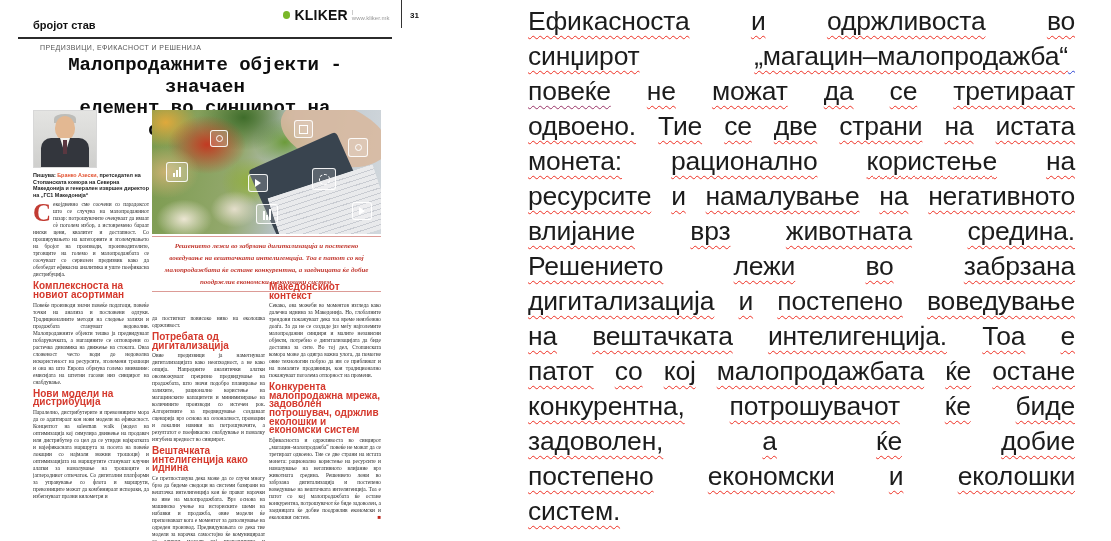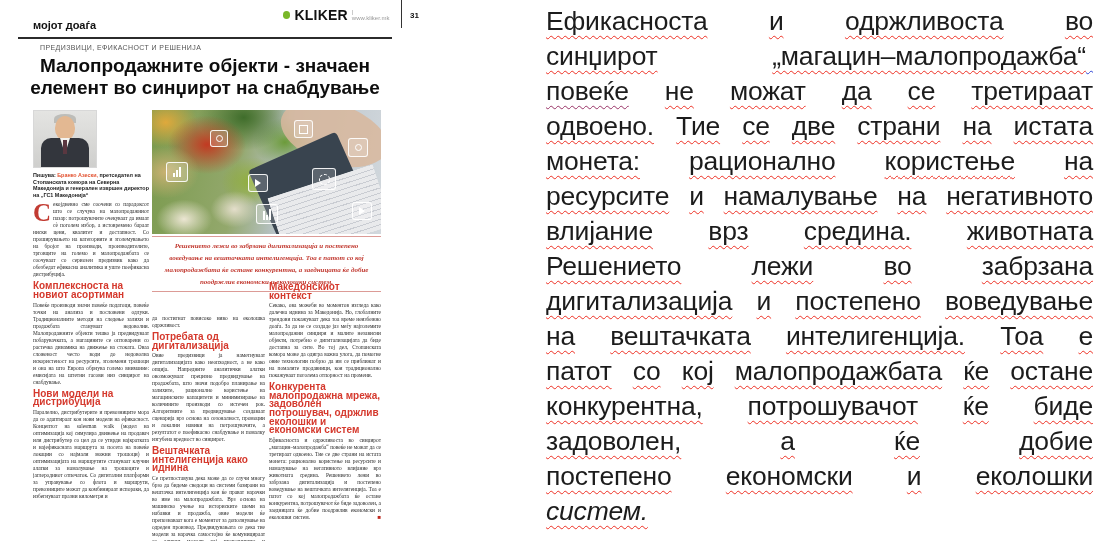--- a/index.html
+++ b/index.html
@@ -13,21 +13,21 @@
   .masthead{position:absolute;left:283px;top:0;height:30px;display:flex;align-items:center;gap:4px;}
   .logo-dot{width:8px;height:8px;border-radius:50%;background:var(--masthead_green);}
   .brand{font-weight:bold;font-size:14px;color:#111;letter-spacing:.2px;}
   .site{font-size:6px;color:#999;}
   .mh-divider{width:1px;height:28px;background:#333;margin:0 4px 0 7px;align-self:flex-start;}
   .pageno{font-weight:bold;font-size:8px;color:#111;}
   .section-label{position:absolute;left:33px;top:19px;font-weight:bold;font-size:11px;color:#111;}
   .top-rule{position:absolute;left:18px;top:37px;width:374px;height:2px;background:#2b2b2b;}
   .kicker{position:absolute;left:40px;top:44px;font-size:7px;color:#555;letter-spacing:.4px;}
   .headline{position:absolute;left:28px;top:55px;width:354px;text-align:center;
-    font-weight:800;font-size:19px;line-height:21.5px;color:#0d0d0d;}
+    font-weight:800;font-size:19px;line-height:21.5px;color:#0d0d0d;font-family:Liberation Mono, monospace;}
   
   .col{position:absolute;font-family:"Liberation Serif",serif;color:#2a2a2a;}
   #col1{left:33px;top:110px;width:116px;height:431px;overflow:hidden;}
   #col2{left:152px;top:279px;width:113px;height:262px;overflow:hidden;margin-top:36px;}
   #col3{left:269px;top:279px;width:112px;height:262px;overflow:hidden;}
   .author-photo{width:62px;height:56px;background:linear-gradient(#e4e4e2,#cfcfcd);position:relative;overflow:hidden;border:1px solid #d8d8d8;}
   .ap-head{position:absolute;left:21px;top:5px;width:20px;height:24px;border-radius:50% 50% 46% 46%;background:#e3b892;}
   .ap-hair{position:absolute;left:20px;top:3px;width:22px;height:9px;border-radius:50% 50% 0 0;background:#bdbdb9;}
   .ap-body{position:absolute;left:7px;top:27px;width:48px;height:29px;border-radius:10px 10px 0 0;background:#33363d;}
   .ap-shirt{position:absolute;left:26px;top:27px;width:10px;height:16px;background:#f4f3ef;clip-path:polygon(0 0,100% 0,50% 100%);}
@@ -63,44 +63,44 @@
   .ov-dot{width:5px;height:5px;border:1px solid #fff;border-radius:50%;}
   .ov-tri{width:0;height:0;border-left:6px solid #fff;border-top:4px solid transparent;border-bottom:4px solid transparent;}
   .ov-ring{width:9px;height:9px;border:1.5px dashed #fff;border-radius:50%;}
   .ov-sq{width:7px;height:7px;border:1px solid #fff;}
   
   .photo-caption{position:absolute;left:152px;top:236px;width:229px;box-sizing:border-box;
     border-top:1px solid #dc9b96;border-bottom:1px solid #dc9b96;padding:3px 8px;
     font-family:"Liberation Serif",serif;font-style:italic;font-weight:bold;
     font-size:7px;line-height:12px;color:var(--caption_red);text-align:center;}
   
-  .doc-panel{position:absolute;left:546px;top:5px;width:547px;}
+  .doc-panel{position:absolute;left:528px;top:5px;width:547px;}
   .rp-line{height:35px;display:flex;justify-content:space-between;white-space:nowrap;}
-  .rp-line.nojust{justify-content:flex-start;font-style:italic;}
+  .rp-line.nojust{justify-content:flex-start;}
   .rp-word{font-size:26.5px;line-height:33px;color:var(--doc_text);letter-spacing:-.2px;
     text-decoration:underline wavy var(--spell_red);text-decoration-thickness:1px;
     text-underline-offset:5px;text-decoration-skip-ink:none;}
   .rp-word.mixed{text-decoration-color:var(--mixed_purple);}
   .rp-word.blue-tail{text-decoration-color:var(--grammar_blue);}
   .rp-group{display:inline-flex;}
 </style>
 </head>
 <body>
 
 <div class="magazine">
 
   <div class="masthead">
     <span class="logo-dot"></span>
     <span class="brand">KLIKER</span>
     <span class="site">| www.kliker.mk</span>
     <span class="mh-divider"></span>
     <span class="pageno">31</span>
   </div>
 
-  <div class="section-label">мојот доаѓа</div>
+  <div class="section-label">бројот став</div>
   <div class="top-rule"></div>
 
   <div class="kicker">ПРЕДИЗВИЦИ, ЕФИКАСНОСТ И РЕШЕНИЈА</div>
   <div class="headline">
     <div>Малопродажните објекти - значаен</div>
     <div>елемент во синџирот на снабдување</div>
   </div>
 
   <div class="col" id="col1">
     <div class="author-photo">
@@ -213,22 +213,22 @@
     <div class="rp-line">
       <span class="rp-word">ресурсите</span>
       <span class="rp-word">и</span>
       <span class="rp-word">намалување</span>
       <span class="rp-word">на</span>
       <span class="rp-word">негативното</span>
     </div>
     <div class="rp-line">
       <span class="rp-word">влијание</span>
       <span class="rp-word">врз</span>
+      <span class="rp-word">животната</span>
       <span class="rp-word">средина.</span>
-      <span class="rp-word">животната</span>
     </div>
     <div class="rp-line">
       <span class="rp-word">Решението</span>
       <span class="rp-word">лежи</span>
       <span class="rp-word">во</span>
       <span class="rp-word">забрзана</span>
     </div>
     <div class="rp-line">
       <span class="rp-word">дигитализација</span>
       <span class="rp-word">и</span>

